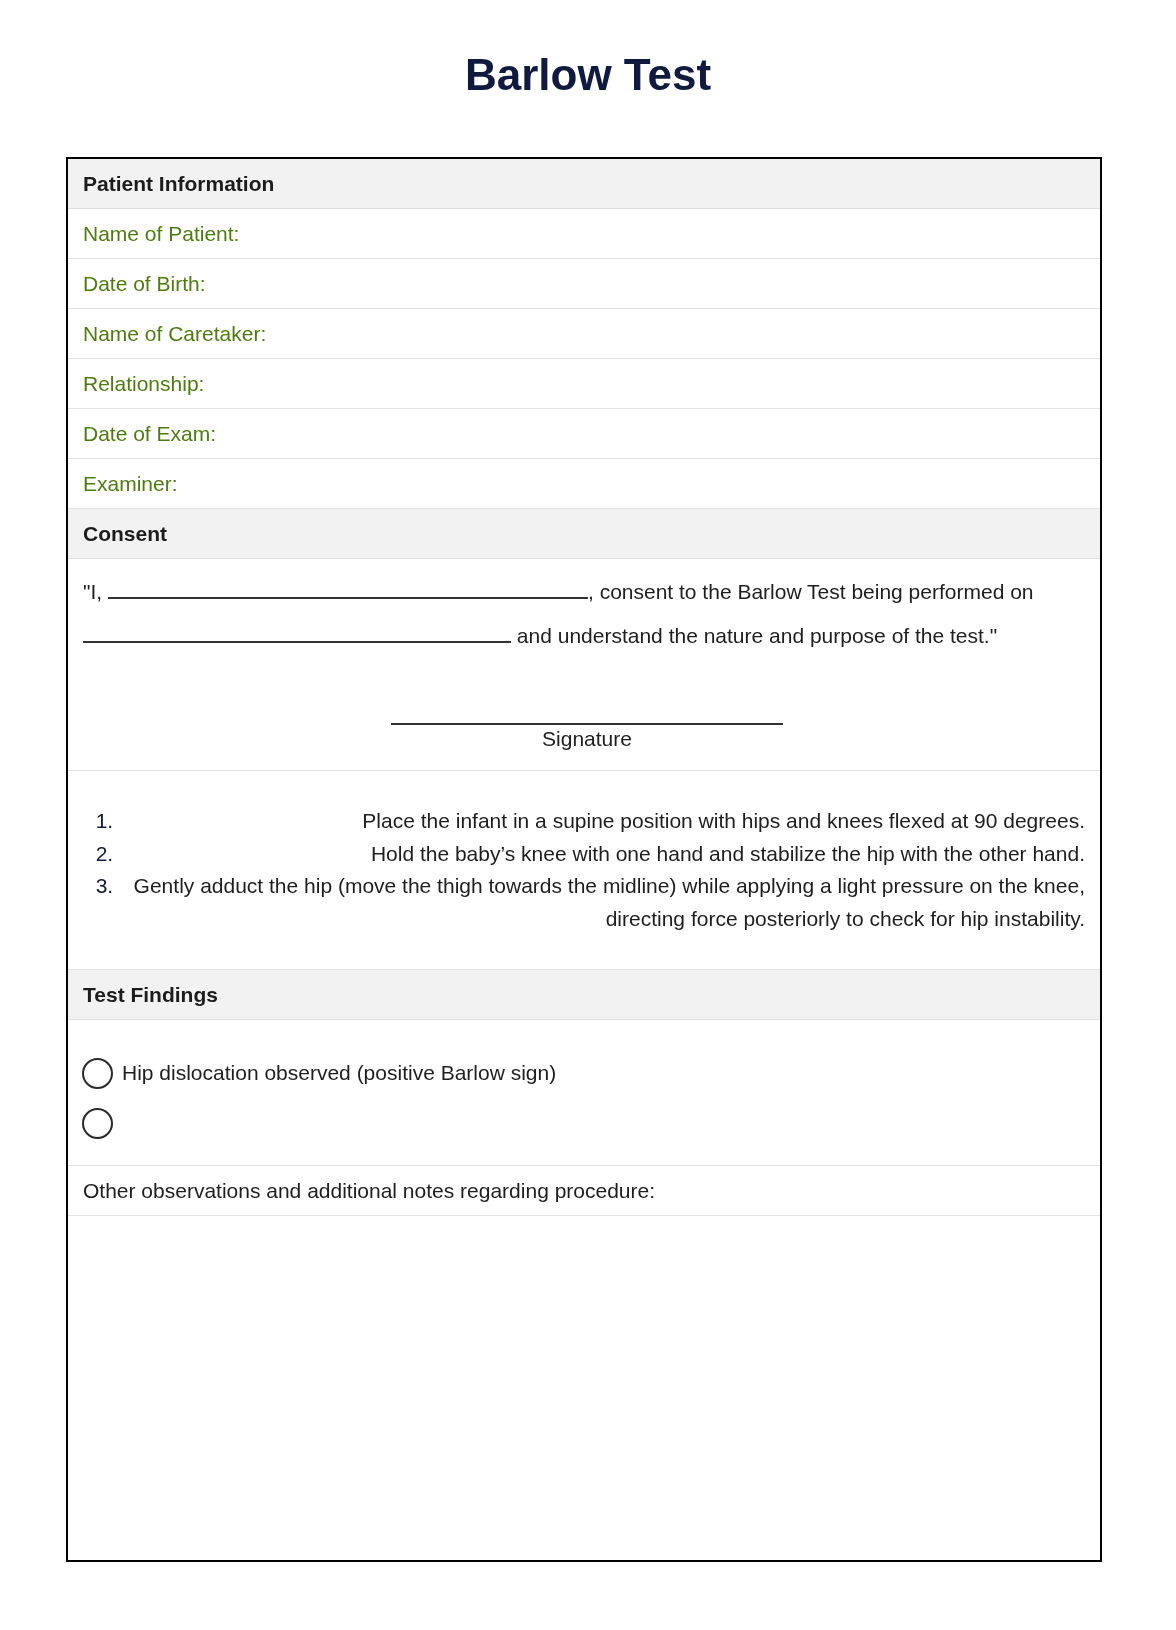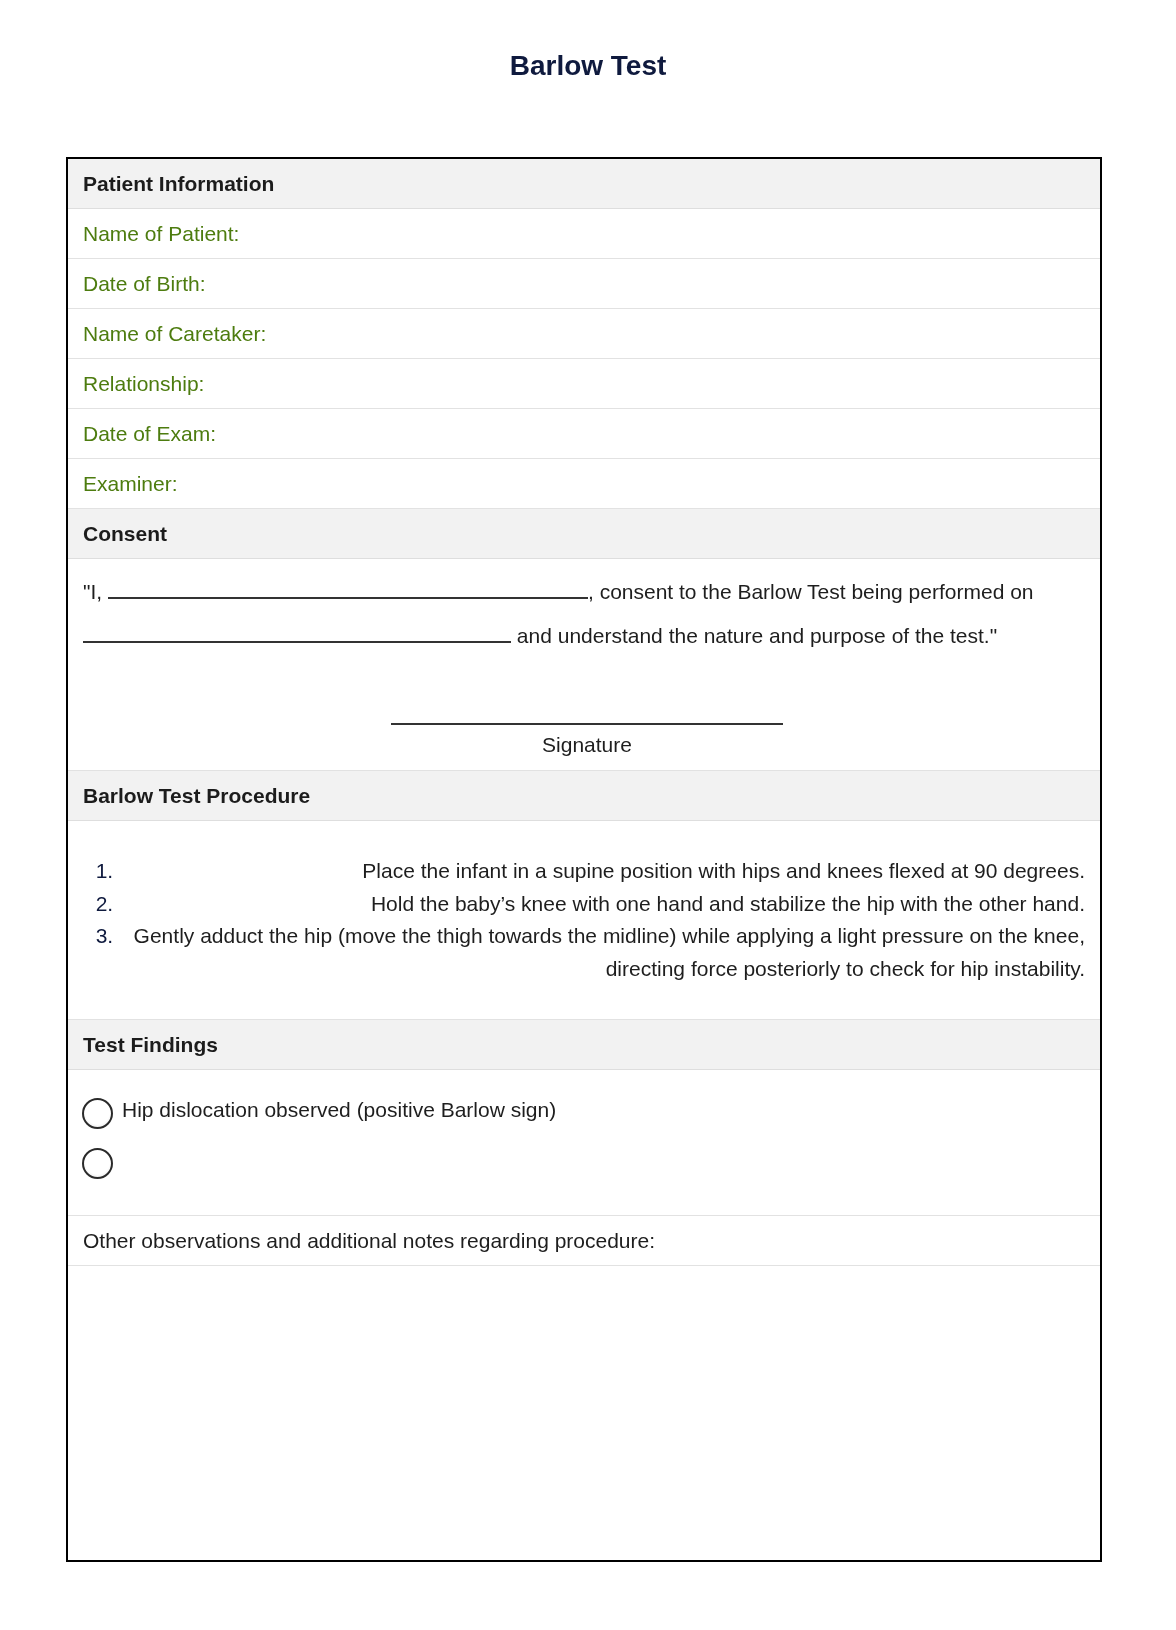--- a/index.html
+++ b/index.html
@@ -1,33 +1,33 @@
 <!DOCTYPE html>
 <html><head>
 <meta charset="utf-8">
 <style>
   html, body { margin: 0; padding: 0; background: #ffffff; }
   body { width: 1176px; height: 1630px; position: relative; font-family: "Liberation Sans", sans-serif; color: #1a1a1a; }
-  .title { position: absolute; top: 50px; left: 0; width: 1176px; text-align: center; font-size: 28px; font-weight: bold; color: #0f1a3e; margin: 0; }
+  .title { position: absolute; top: 50px; left: 0; width: 1176px; text-align: center; font-size: 44px; font-weight: bold; color: #0f1a3e; margin: 0; }
   .form { position: absolute; left: 66px; top: 157px; width: 1036px; height: 1405px; border: 2px solid #000000; box-sizing: border-box; background: #fff; }
   .sec-head { height: 50px; background: #f2f2f2; border-bottom: 1px solid #dedede; box-sizing: border-box; padding-left: 15px; font-size: 21px; font-weight: bold; line-height: 50px; color: #1c1c1c; }
   .row { height: 50px; border-bottom: 1px solid #e2e2e2; box-sizing: border-box; padding-left: 15px; font-size: 21px; line-height: 50px; color: #4d7c0f; }
   .consent { height: 212px; border-bottom: 1px solid #e2e2e2; box-sizing: border-box; position: relative; font-size: 21px; color: #1e1e1e; }
   .consent .line1 { position: absolute; left: 15px; top: 20px; white-space: nowrap; }
   .consent .line2 { position: absolute; left: 15px; top: 64px; white-space: nowrap; }
   .blank { display: inline-block; border-bottom: 2px solid #333; vertical-align: baseline; height: 18px; }
   .sig-wrap { position: absolute; left: 323px; top: 164px; width: 392px; text-align: center; }
   .sig-line { border-top: 2px solid #333; height: 0; }
-  .sig-label { font-size: 21px; padding-top: 8px; }
+  .sig-label { font-size: 21px; padding-top: 2px; }
   .procedure { height: 199px; border-bottom: 1px solid #e2e2e2; box-sizing: border-box; padding: 34px 15px 0 15px; font-size: 21px; color: #1e1e1e; }
   .procedure ol { margin: 0; padding-left: 36px; }
   .procedure li { line-height: 32.5px; text-align: right; }
   .procedure li::marker { color: #0f1a3e; }
   .findings { height: 146px; border-bottom: 1px solid #e2e2e2; box-sizing: border-box; padding-top: 28px; }
-  .opt { display: flex; height: 50px; padding-left: 14px; font-size: 21px; color: #1e1e1e; cursor: pointer; }
+  .opt { display: flex; align-items: center; height: 50px; padding-left: 14px; font-size: 21px; color: #1e1e1e; cursor: pointer; }
   .radio { width: 31px; height: 31px; border: 2.5px solid #2a2a2a; border-radius: 50%; box-sizing: border-box; margin-right: 9px; background: radial-gradient(circle at 50% 45%, #ffffff 60%, #d8d8d8 100%); }
   .notes-label { height: 50px; border-bottom: 1px solid #e2e2e2; box-sizing: border-box; padding-left: 15px; font-size: 21px; line-height: 50px; color: #1e1e1e; }
   .notes-area { height: 298px; }
 </style>
 </head>
 <body>
 
 <h1 class="title">Barlow Test</h1>
 
 <div class="form">
@@ -49,21 +49,20 @@
     <div class="line2">
       <span class="blank" style="width:428px;"></span>
       <span>and understand the nature and purpose of the test."</span>
     </div>
     <div class="sig-wrap">
       <div class="sig-line"></div>
       <div class="sig-label">Signature</div>
     </div>
   </div>
 
-  <div class="sec-head">Barlow Test Procedure</div>
   <div class="procedure">
     <ol>
       <li>Place the infant in a supine position with hips and knees flexed at 90 degrees.</li>
       <li>Hold the baby’s knee with one hand and stabilize the hip with the other hand.</li>
       <li>Gently adduct the hip (move the thigh towards the midline) while applying a light pressure on the knee, directing force posteriorly to check for hip instability.</li>
     </ol>
   </div>
 
   <div class="sec-head">Test Findings</div>
   <div class="findings">

